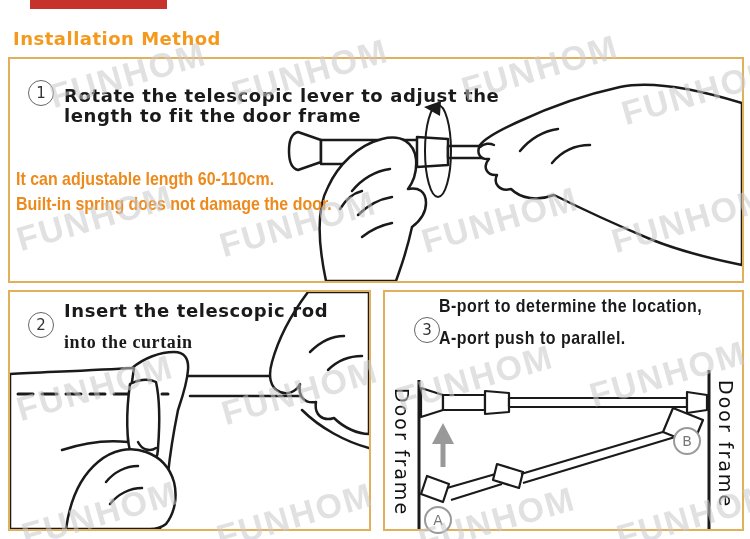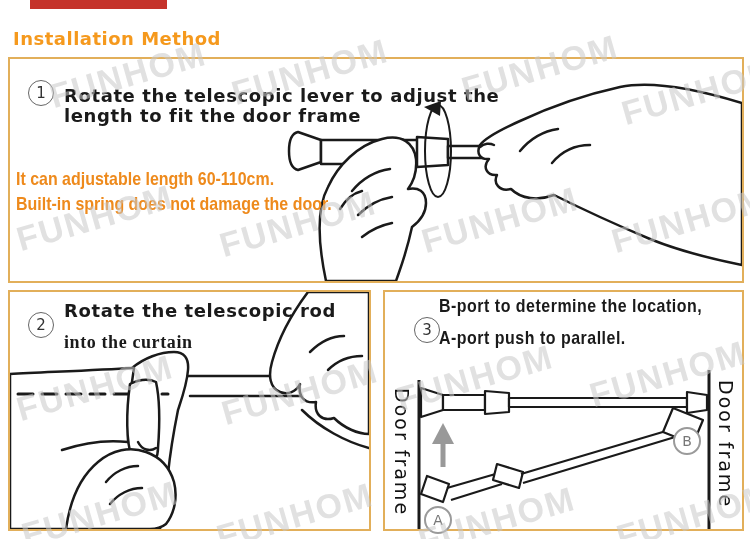--- a/index.html
+++ b/index.html
@@ -81,21 +81,21 @@
 
     <g>
       <ellipse cx="428" cy="92" rx="13" ry="46" fill="none" stroke="#1a1a1a" stroke-width="2"></ellipse>
       <polygon points="414,48 431,42 430,57" fill="#1a1a1a"></polygon>
     </g>
   </svg>
 </section>
 
 <section id="panel2" class="panel">
   <div class="badge" style="left:18px;top:20px;">2</div>
-  <div class="heading" style="left:54px;top:8px;">Rotate the telescopic rod</div>
+  <div class="heading" style="left:54px;top:8px;">Insert the telescopic rod</div>
   <div class="heading" style="left:54px;top:40px;font-family:Liberation Serif, serif;">into the curtain</div>
 
   <svg width="359" height="237" viewBox="0 0 359 237">
     <g stroke="#1a1a1a" stroke-width="2.5" fill="#fff" stroke-linejoin="round" stroke-linecap="round">
 
       <path d="M0 82 C40 80 90 78 122 76 C134 66 150 60 164 60
             C174 60 179 66 178 78 C177 92 172 106 168 118 C164 138 160 162 158 182
             C155 206 152 224 150 237 L0 237 Z"></path>
       <path fill="none" d="M124 76 C120 100 118 130 118 150"></path>
 

